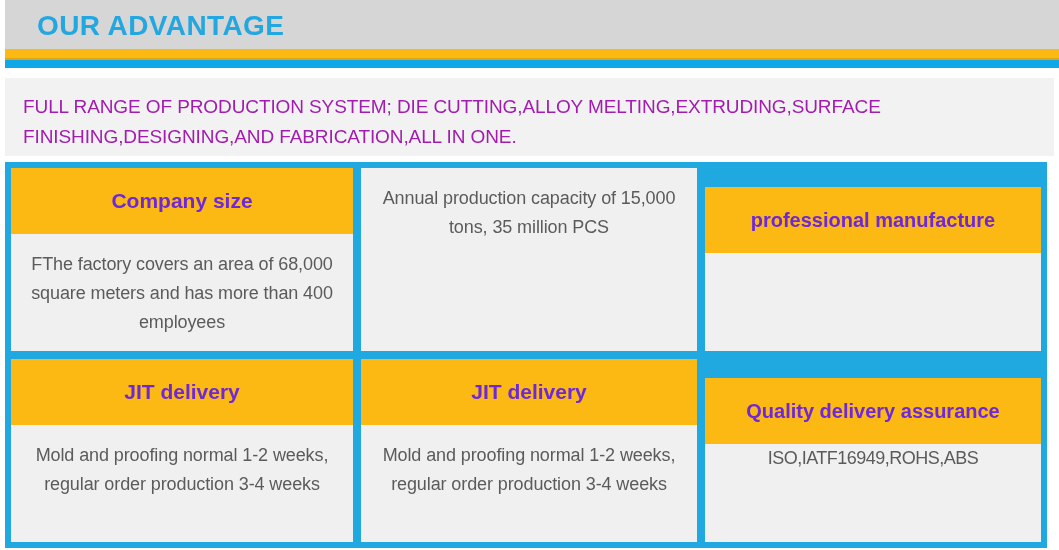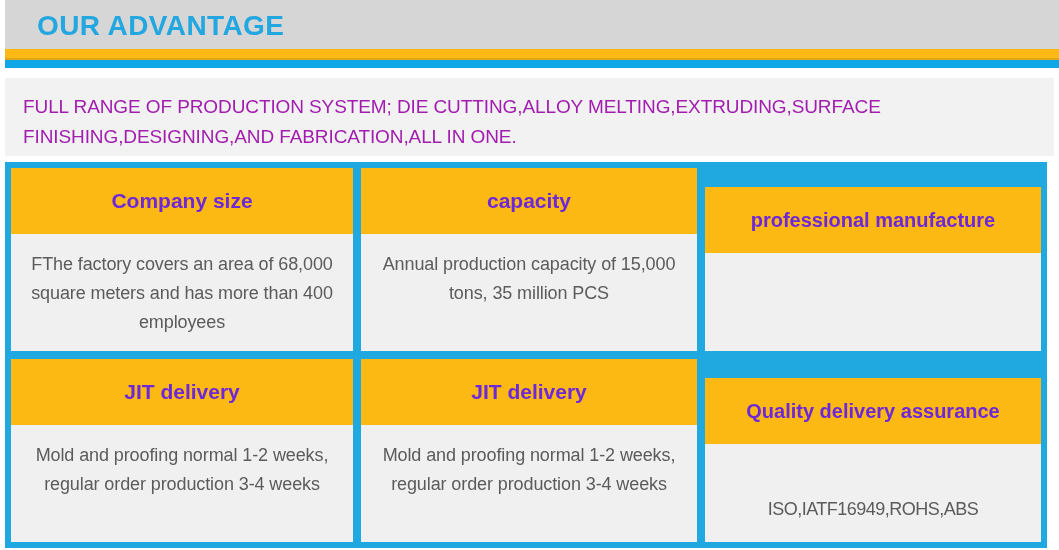--- a/index.html
+++ b/index.html
@@ -148,21 +148,21 @@
     font-size: 18px;
     line-height: 29px;
     color: #5b5b5b;
     text-align: center;
     letter-spacing: -0.1px;
   }
   .card-body-text.condensed {
     letter-spacing: -0.5px;
   }
   .card-body.centered {
-    align-items: flex-end;
+    align-items: flex-start;
     padding-top: 0;
     padding-bottom: 18px;
   }
 </style>
 </head>
 <body>
 
 <div class="page">
 
   <div class="header-banner">
@@ -182,21 +182,20 @@
     <div class="card-row">
 
       <div class="card card-col-1">
         <div class="card-header">Company size</div>
         <div class="card-body">
           <div class="card-body-text">FThe factory covers an area of 68,000 square meters and has more than 400 employees</div>
         </div>
       </div>
 
       <div class="card card-col-2">
-        <div class="card-header">capacity</div>
         <div class="card-body">
           <div class="card-body-text">Annual production capacity of 15,000 tons, 35 million PCS</div>
         </div>
       </div>
 
       <div class="card card-col-3">
         <div class="card-header small">professional manufacture</div>
       </div>
 
     </div>

